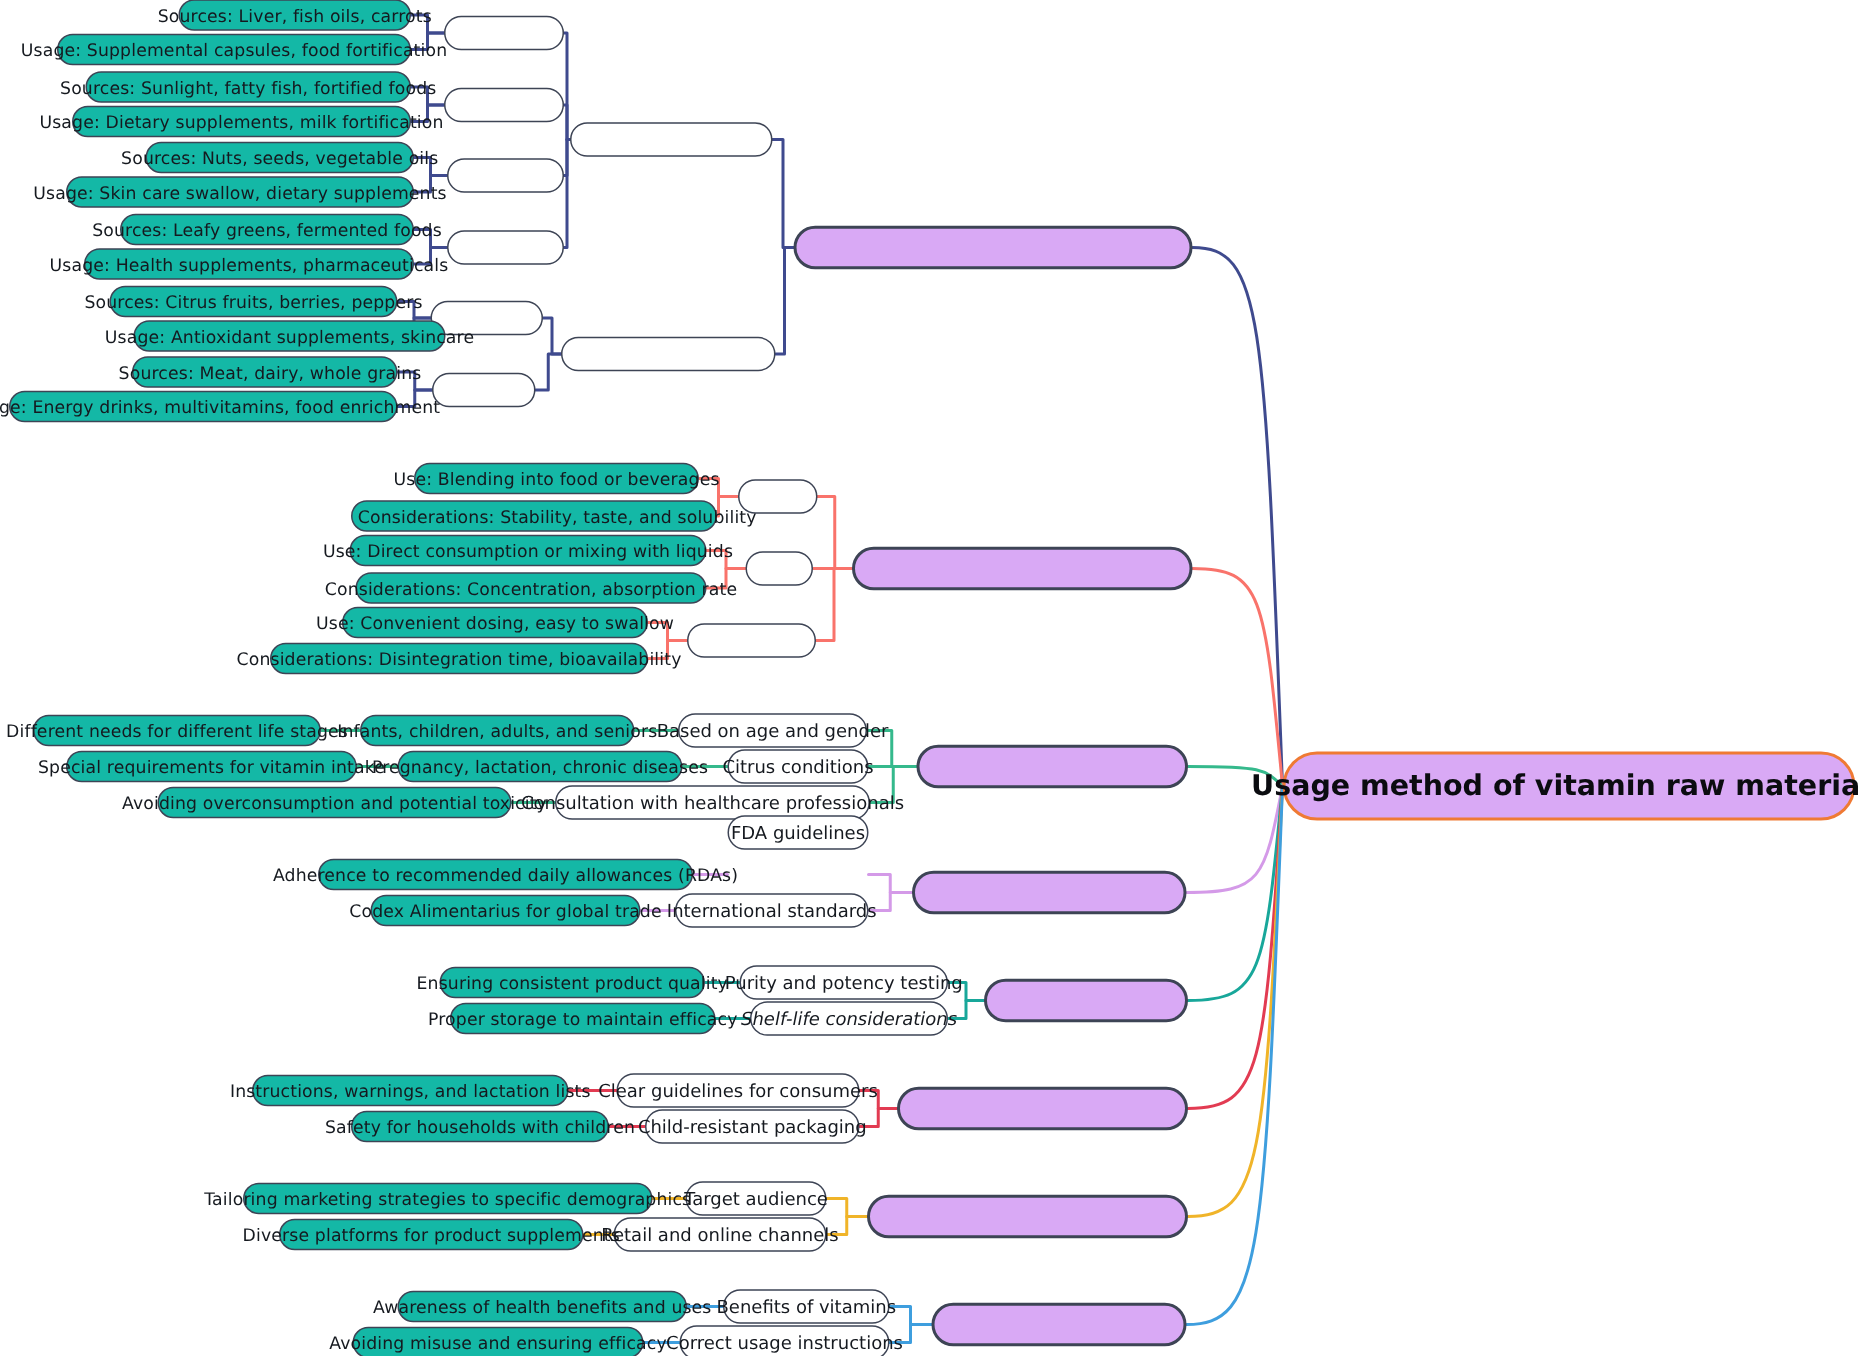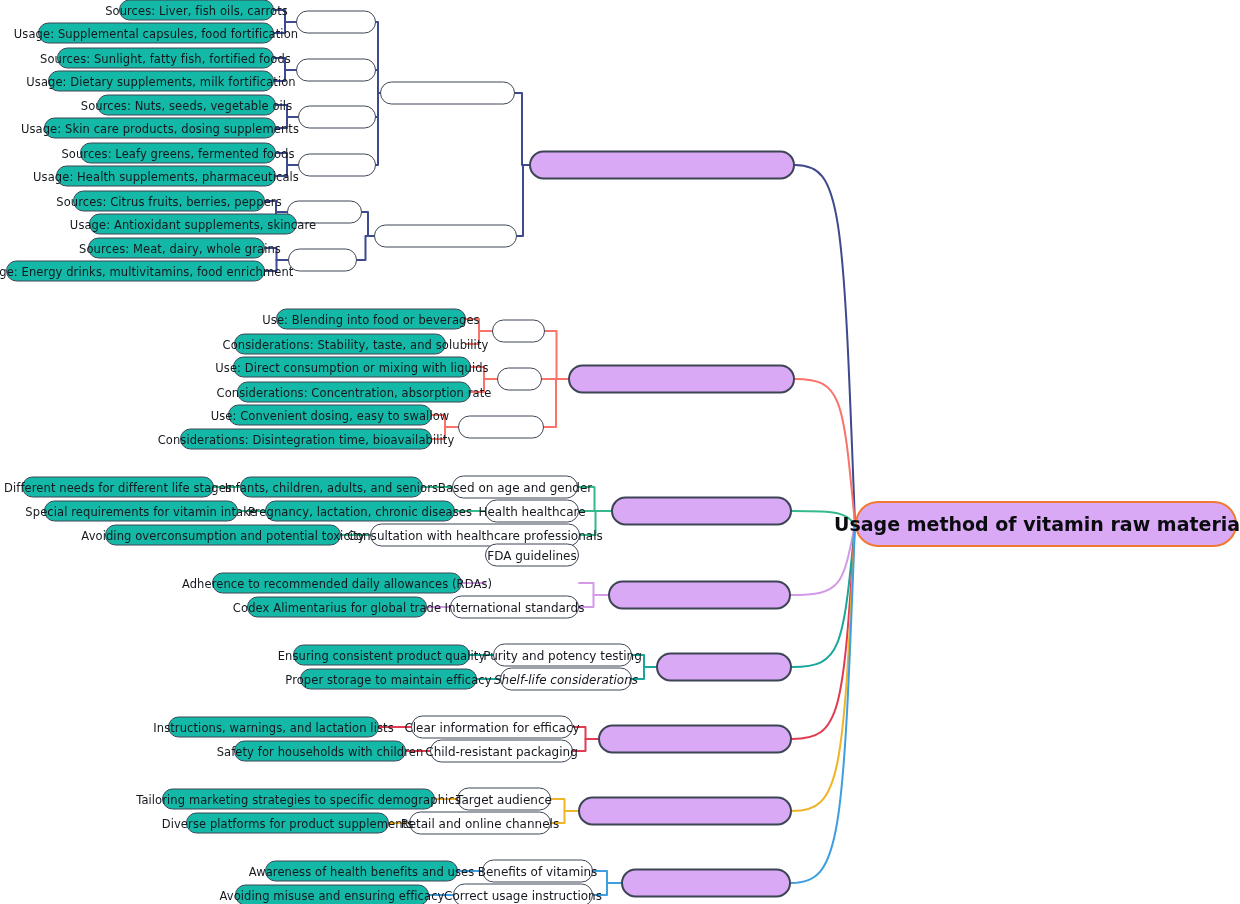--- a/index.html
+++ b/index.html
@@ -101,62 +101,62 @@
       <div class="node root" style="left: 855px; top: 524px; width: 382px;">Usage method of vitamin raw materials</div>
       <div class="node mid" style="left: 380px; top: 93px; width: 135px;"></div>
       <div class="node mid" style="left: 296px; top: 22px; width: 80px;"></div>
       <div class="node leaf" style="left: 119px; top: 10px; width: 155px;">Sources: Liver, fish oils, carrots</div>
       <div class="node leaf" style="left: 38px; top: 33px; width: 236px;">Usage: Supplemental capsules, food fortification</div>
       <div class="node mid" style="left: 296px; top: 70px; width: 80px;"></div>
       <div class="node leaf" style="left: 57px; top: 58px; width: 217px;">Sources: Sunlight, fatty fish, fortified foods</div>
       <div class="node leaf" style="left: 48px; top: 81px; width: 226px;">Usage: Dietary supplements, milk fortification</div>
       <div class="node mid" style="left: 298px; top: 117px; width: 78px;"></div>
       <div class="node leaf" style="left: 97px; top: 105px; width: 179px;">Sources: Nuts, seeds, vegetable oils</div>
-      <div class="node leaf" style="left: 44px; top: 128px; width: 232px;">Usage: Skin care products, dosing supplements</div>
+      <div class="node leaf" style="left: 44px; top: 128px; width: 232px;">Usage: Skin care swallow, dietary supplements</div>
       <div class="node mid" style="left: 298px; top: 165px; width: 78px;"></div>
       <div class="node leaf" style="left: 80px; top: 153px; width: 196px; text-align: center;">Sources: Leafy greens, fermented foods</div>
       <div class="node leaf" style="left: 56px; top: 176px; width: 220px;">Usage: Health supplements, pharmaceuticals</div>
       <div class="node mid" style="left: 374px; top: 236px; width: 143px;"></div>
       <div class="node mid" style="left: 287px; top: 212px; width: 75px;"></div>
       <div class="node leaf" style="left: 73px; top: 201px; width: 192px;">Sources: Citrus fruits, berries, peppers</div>
       <div class="node leaf" style="left: 57px; top: 224px; width: 208px; margin-left: 32px;">Usage: Antioxidant supplements, skincare</div>
       <div class="node mid" style="left: 288px; top: 260px; width: 69px;"></div>
       <div class="node leaf" style="left: 88px; top: 248px; width: 177px; padding-left: 16px;">Sources: Meat, dairy, whole grains</div>
       <div class="node leaf" style="left: 6px; top: 271px; width: 259px;">Usage: Energy drinks, multivitamins, food enrichment</div>
       <div class="node l1" style="left: 529px; top: 165px; width: 266px;"></div>
       <div class="node mid" style="left: 492px; top: 331px; width: 53px;"></div>
       <div class="node leaf" style="left: 276px; top: 319px; width: 190px;">Use: Blending into food or beverages</div>
-      <div class="node leaf" style="left: 234px; top: 344px; width: 212px; padding-left: 40px;">Considerations: Stability, taste, and solubility</div>
+      <div class="node leaf" style="left: 234px; top: 344px; width: 244px; padding-left: 40px;">Considerations: Stability, taste, and solubility</div>
       <div class="node mid" style="left: 497px; top: 379px; width: 45px;"></div>
       <div class="node leaf" style="left: 233px; top: 367px; width: 238px;">Use: Direct consumption or mixing with liquids</div>
       <div class="node leaf" style="left: 237px; top: 392px; width: 234px;">Considerations: Concentration, absorption rate</div>
       <div class="node mid" style="left: 458px; top: 427px; width: 86px;"></div>
       <div class="node leaf" style="left: 228px; top: 415px; width: 204px;">Use: Convenient dosing, easy to swallow</div>
       <div class="node leaf" style="left: 180px; top: 439px; width: 252px;">Considerations: Disintegration time, bioavailability</div>
       <div class="node l1" style="left: 568px; top: 379px; width: 227px;"></div>
       <div class="node mid" style="left: 452px; top: 487px; width: 126px;">Based on age and gender</div>
       <div class="node leaf" style="left: 240px; top: 487px; width: 183px;">Infants, children, adults, and seniors</div>
       <div class="node leaf" style="left: 22px; top: 487px; width: 192px;">Different needs for different life stages</div>
-      <div class="node mid" style="left: 485px; top: 511px; width: 94px;">Health healthcare</div>
+      <div class="node mid" style="left: 485px; top: 511px; width: 94px;">Citrus conditions</div>
       <div class="node leaf" style="left: 265px; top: 511px; width: 190px;">Pregnancy, lactation, chronic diseases</div>
       <div class="node leaf" style="left: 44px; top: 511px; width: 194px;">Special requirements for vitamin intake</div>
       <div class="node mid" style="left: 370px; top: 535px; width: 210px;">Consultation with healthcare professionals</div>
       <div class="node leaf" style="left: 105px; top: 535px; width: 236px;">Avoiding overconsumption and potential toxicity</div>
       <div class="node l1" style="left: 611px; top: 511px; width: 181px;"></div>
       <div class="node mid" style="left: 485px; top: 555px; width: 94px;">FDA guidelines</div>
       <div class="node leaf" style="left: 212px; top: 583px; width: 250px;">Adherence to recommended daily allowances (RDAs)</div>
       <div class="node mid" style="left: 450px; top: 607px; width: 129px;">International standards</div>
       <div class="node leaf" style="left: 247px; top: 607px; width: 180px;">Codex Alimentarius for global trade</div>
       <div class="node l1" style="left: 608px; top: 595px; width: 183px;"></div>
       <div class="node mid" style="left: 493px; top: 655px; width: 139px;">Purity and potency testing</div>
       <div class="node leaf" style="left: 293px; top: 655px; width: 177px;">Ensuring consistent product quality</div>
       <div class="node mid" style="left: 500px; top: 679px; width: 132px; font-style: italic;">Shelf-life considerations</div>
       <div class="node leaf" style="left: 300px; top: 679px; width: 177px; text-align: center;">Proper storage to maintain efficacy</div>
       <div class="node l1" style="left: 656px; top: 667px; width: 136px;"></div>
-      <div class="node mid" style="left: 411px; top: 727px; width: 162px;">Clear information for efficacy</div>
+      <div class="node mid" style="left: 411px; top: 727px; width: 162px;">Clear guidelines for consumers</div>
       <div class="node leaf" style="left: 168px; top: 727px; width: 211px;">Instructions, warnings, and lactation lists</div>
       <div class="node mid" style="left: 430px; top: 751px; width: 143px;">Child-resistant packaging</div>
       <div class="node leaf" style="left: 234px; top: 751px; width: 172px;">Safety for households with children</div>
       <div class="node l1" style="left: 598px; top: 739px; width: 194px;"></div>
       <div class="node mid" style="left: 457px; top: 799px; width: 94px;">Target audience</div>
       <div class="node leaf" style="left: 162px; top: 799px; width: 273px;">Tailoring marketing strategies to specific demographics</div>
       <div class="node mid" style="left: 409px; top: 823px; width: 142px;">Retail and online channels</div>
       <div class="node leaf" style="left: 186px; top: 823px; width: 203px;">Diverse platforms for product supplements</div>
       <div class="node l1" style="left: 578px; top: 811px; width: 214px;"></div>
       <div class="node mid" style="left: 482px; top: 871px; width: 111px;">Benefits of vitamins</div>

